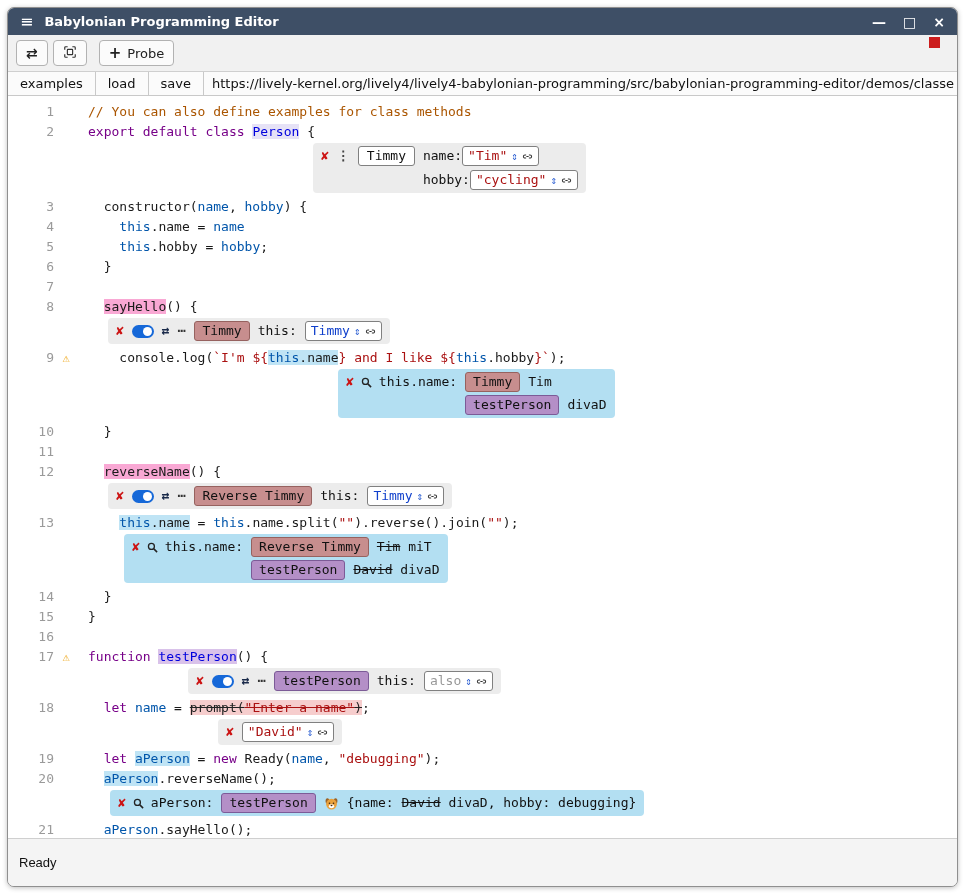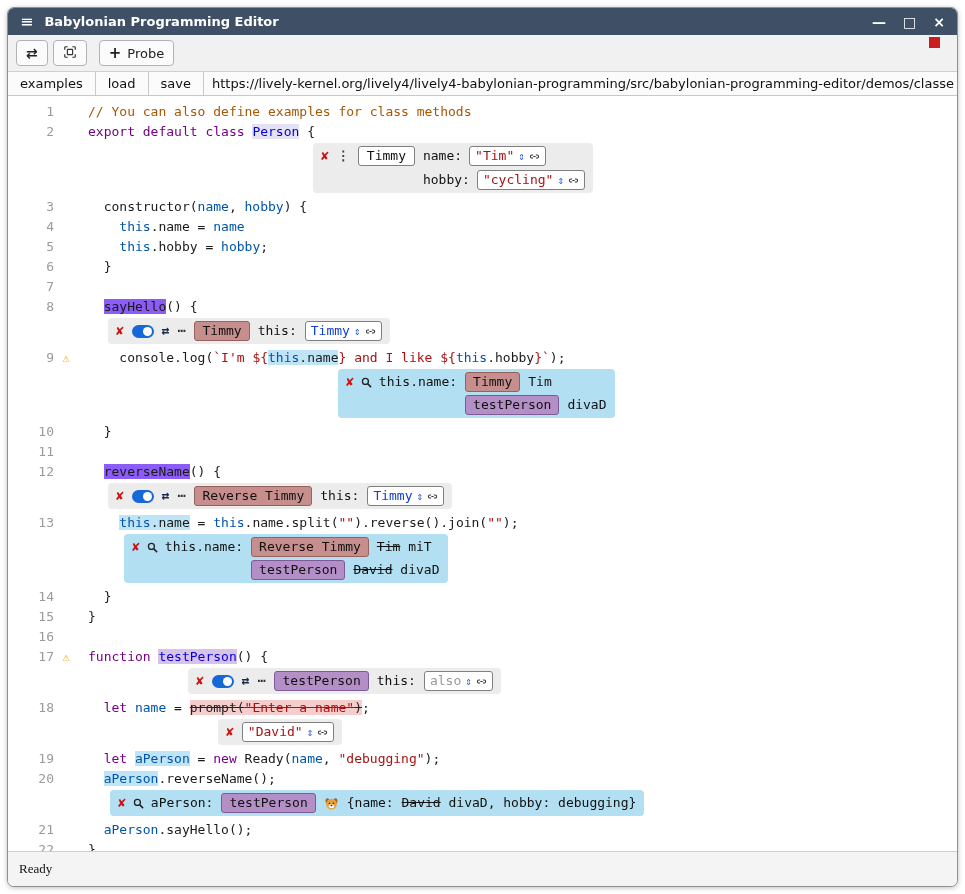--- a/index.html
+++ b/index.html
@@ -36,28 +36,28 @@
   .tok.kw{color:#770088}
   .tok.def{color:#0000dd}
   .tok.v2{color:#0055aa}
   .tok.ths{color:#0055aa}
   .tok.str{color:#aa1111}
   .tok.pl{color:#1a1a1a}
   .tok.rm,.tok.rmstr{background:#f6cdcd;text-decoration:line-through}
   .tok.rm{color:#222}
   .tok.rmstr{color:#aa1111}
   .hl-blue{background:#bfe4f5}
-  .hl-gray{background:#8b5cf6}
+  .hl-gray{background:#f9a8d4}
   .hl-lav{background:#e6e2f6}
   .hl-mauve{background:#d9c2ea}
   .panel{display:inline-flex;gap:8px;background:#ececec;border-radius:4px;padding:3px 8px;align-items:center;margin:1px 0 4px}
   .form-panel{align-items:flex-start}
   .form-panel .x-icon,.form-panel .drag-icon{margin-top:2px}
   .fields{display:flex;flex-direction:column;gap:4px}
-  .field-row{display:flex;align-items:flex-end;gap:7px}
+  .field-row{display:flex;align-items:flex-end;}
   .x-icon{color:#cc1414;font-weight:bold;cursor:pointer;line-height:1.3}
   .drag-icon{color:#444;font-weight:bold;cursor:grab;line-height:1.3}
   .name-input{background:#fff;border:1px solid #808080;border-radius:3px;padding:0 8px;line-height:18px;color:#111}
   .flabel,.wlabel,.probe-expr{color:#111;line-height:20px}
   .select{display:inline-flex;align-items:center;gap:4px;background:#fff;border:1px solid #808080;
     border-radius:3px;padding:0 5px;line-height:18px;cursor:pointer}
   .sel-val.str{color:#aa1111}
   .sel-val.blue{color:#1040cc}
   .sel-val.null{color:#999}
   .sel-arrows{color:#2257d0;font-size:11px;line-height:1}
@@ -69,22 +69,22 @@
   .badge{border-radius:3px;padding:0 7px;line-height:18px;color:#111;white-space:pre}
   .badge.rosy{background:#c78e8e;border:1px solid #96625f}
   .badge.purple{background:#b48fc7;border:1px solid #7c5b97}
   .probe-panel{background:#b3dff2;align-items:flex-start}
   .probe-prefix{display:flex;align-items:center;gap:6px;line-height:20px}
   .probe-rows{display:flex;flex-direction:column;gap:3px}
   .probe-row{display:flex;align-items:center;gap:8px;line-height:20px}
   .pv-group{white-space:pre;color:#111}
   .pv-group .strike{text-decoration:line-through}
   .repl-panel{background:#ececec}
-  .statusbar{flex:0 0 auto;background:#f4f4f4;border-top:1px solid #cfcfcf;padding:9px 11px;
-    font-family:Liberation Serif, serif;font-size:13px;color:#111}
+  .statusbar{flex:0 0 auto;background:#f4f4f4;border-top:1px solid #cfcfcf;padding:16px 11px;
+    font-family:Liberation Sans, sans-serif;font-size:13px;color:#111}
 </style>
 </head>
 <body>
 
 <div class="window">
   <div class="titlebar">
     <span class="menu-icon">≡</span>
     <span class="title">Babylonian Programming Editor</span>
     <span class="win-controls">
       <span>—</span>

